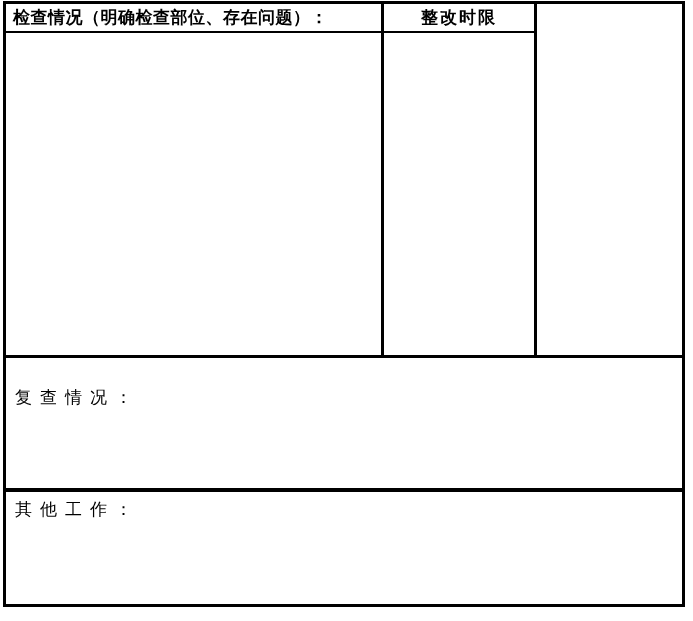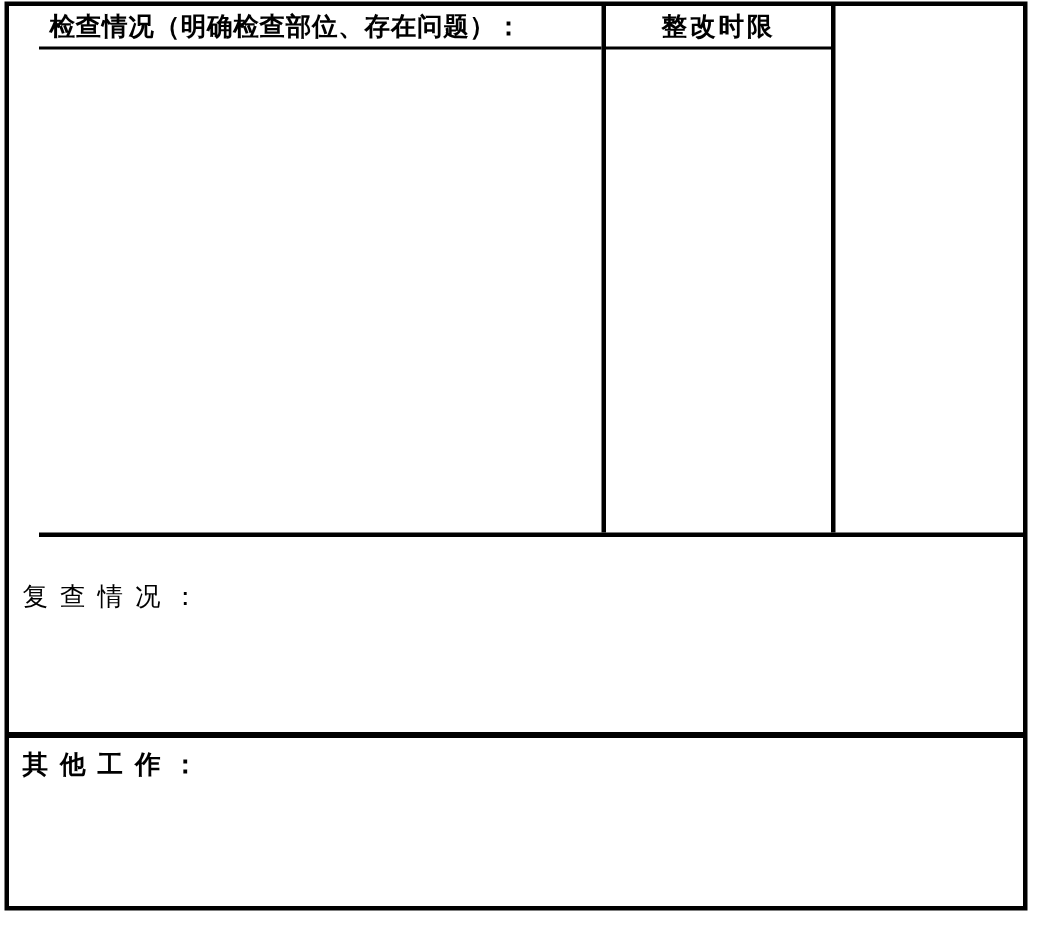--- a/index.html
+++ b/index.html
@@ -27,21 +27,20 @@
     flex-direction: column;
     background: #ffffff;
   }
   
   .section-top {
     flex: 0 0 354px;
     box-sizing: border-box;
     border-bottom: 3px solid #000000;
     display: flex;
     min-height: 0;
-    margin-left: 20px;
   }
   .col {
     display: flex;
     flex-direction: column;
     box-sizing: border-box;
     min-width: 0;
   }
   .col-inspection { flex: 0 0 378px; border-right: 3px solid #000000; }
   .col-deadline   { flex: 0 0 153px; border-right: 3px solid #000000; }
   .col-person     { flex: 1 1 auto; }
@@ -66,21 +65,20 @@
     box-sizing: border-box;
     border-bottom: 4px solid #000000;
     display: flex;
     flex-direction: column;
     margin-top: 22px;
   }
   .section-other {
     flex: 1 1 auto;
     display: flex;
     flex-direction: column;
-    font-weight: bold;
   }
   .section-label {
     padding: 6px 0 0 9px;
     font-size: 17px;
     letter-spacing: 8px;
     white-space: nowrap;
   }
   .section-entry { flex: 1 1 auto; }
 </style>
 </head>

